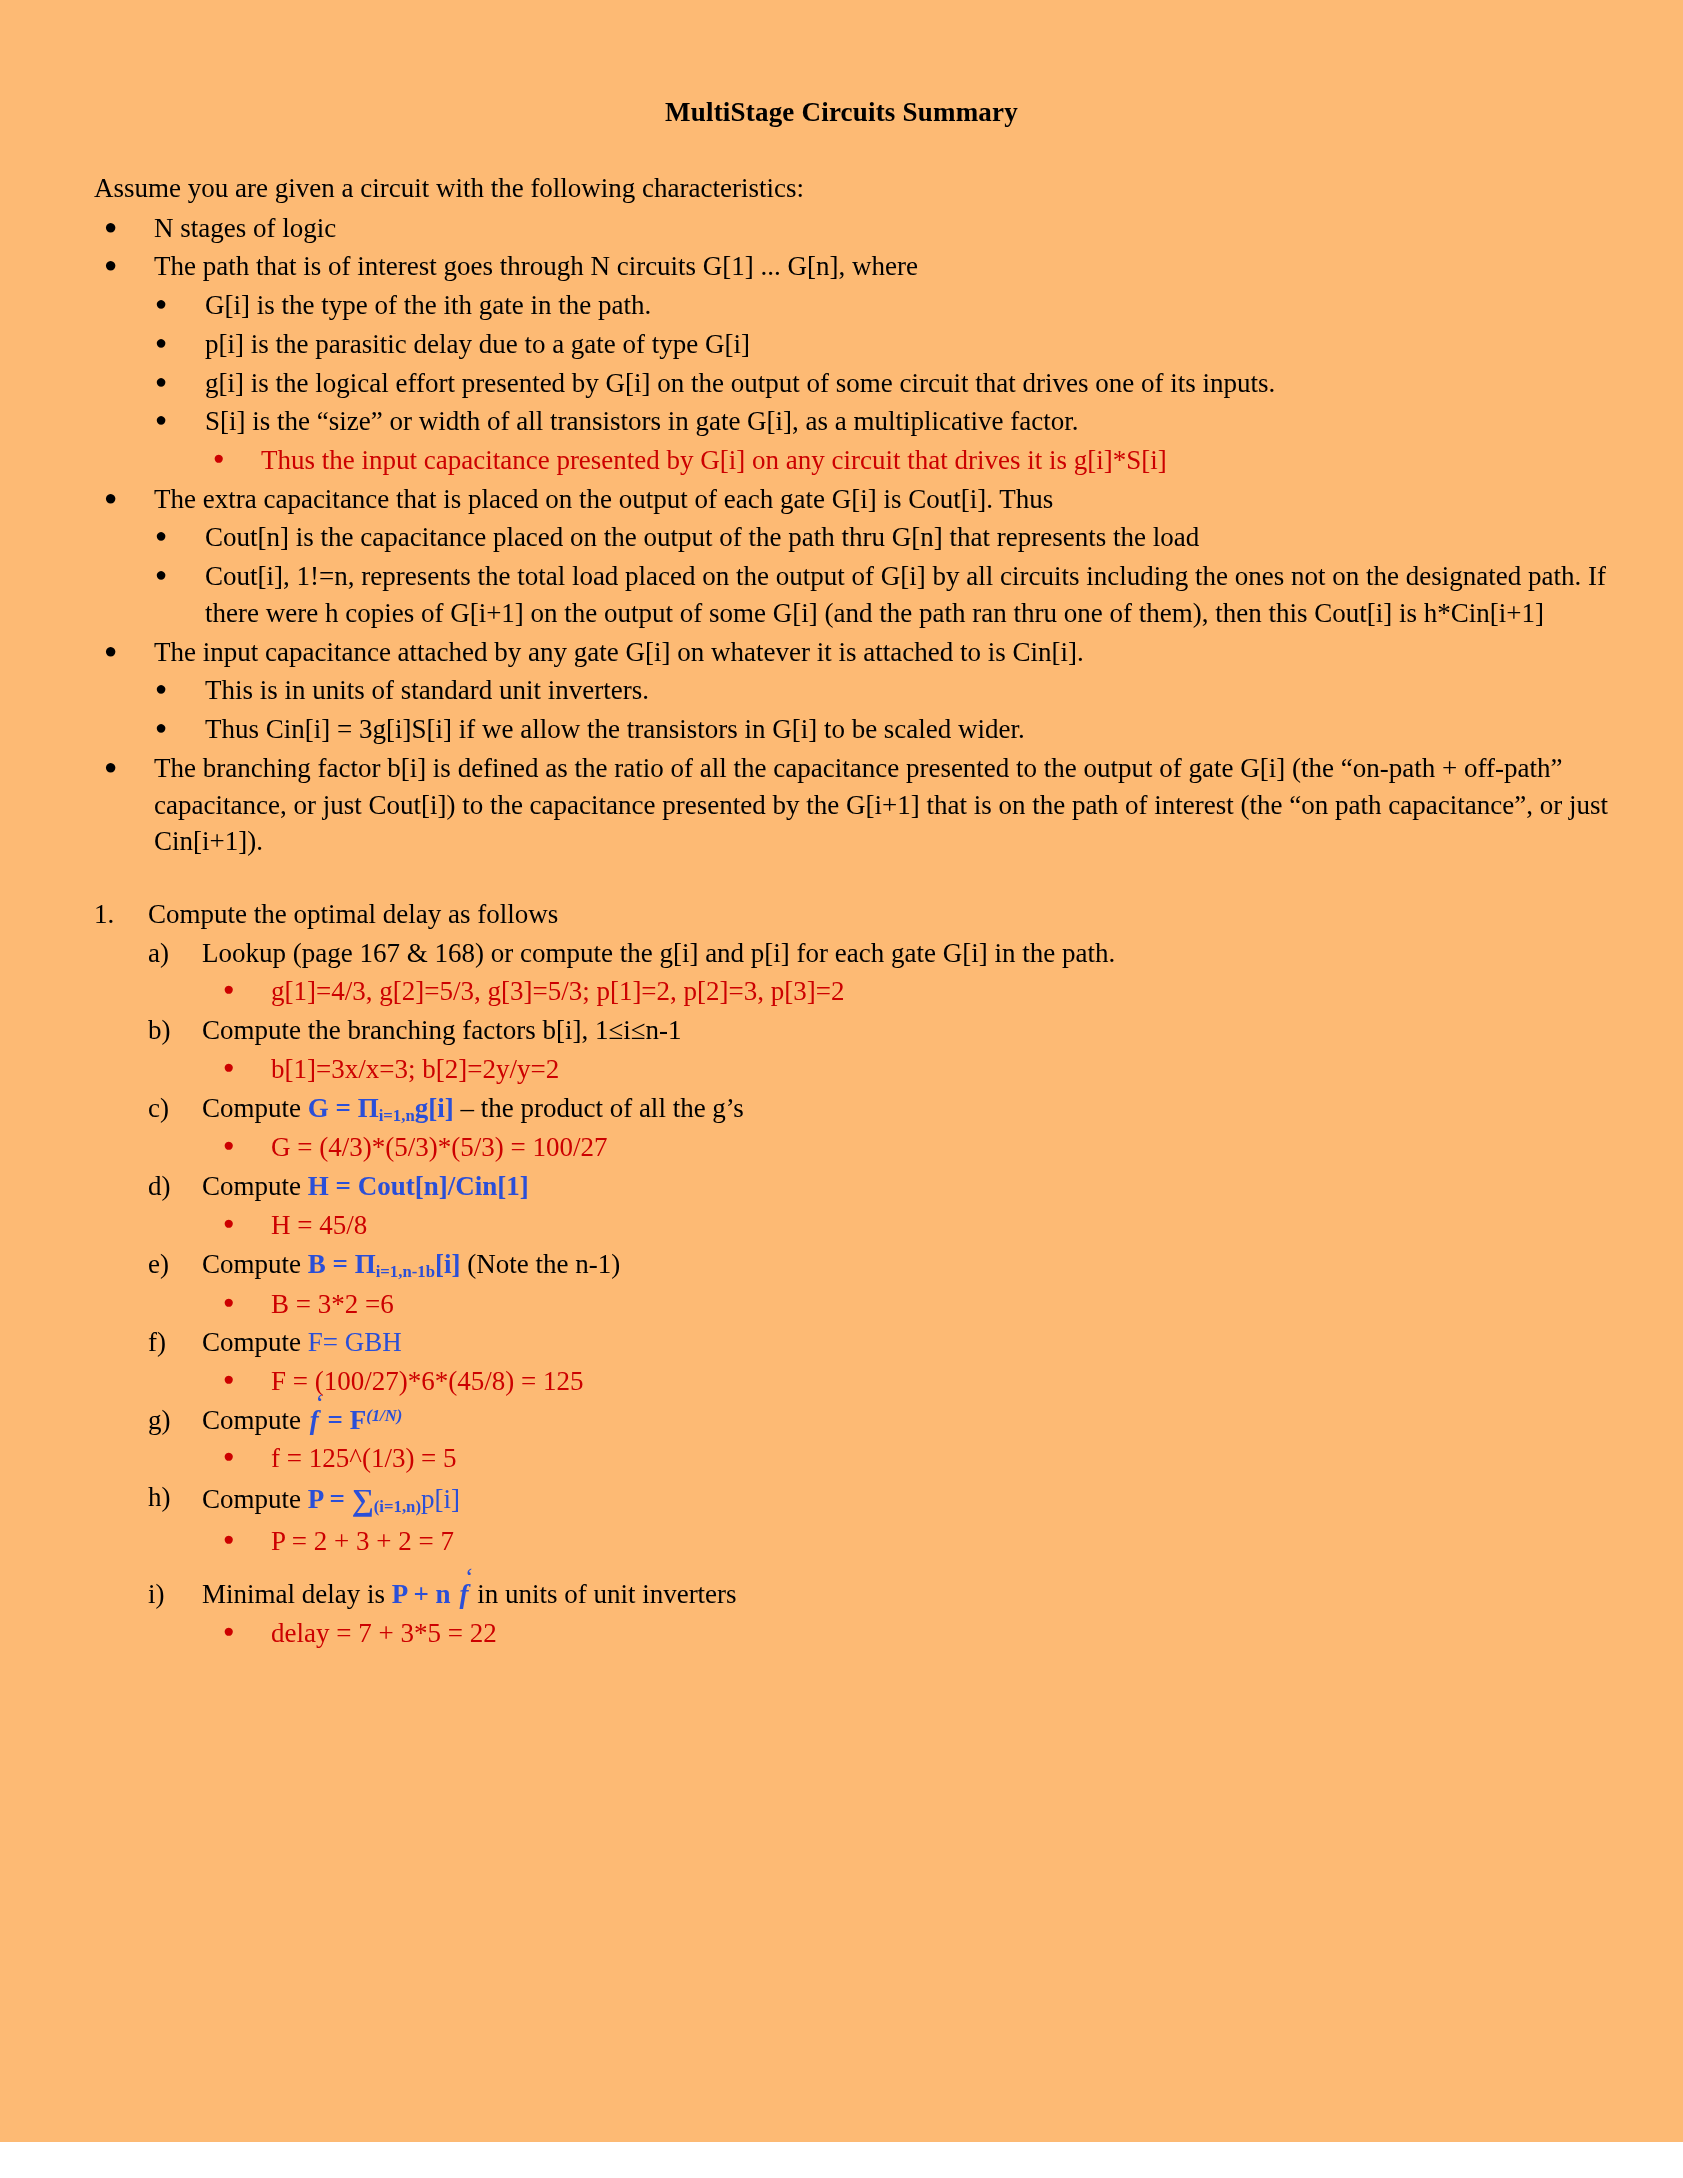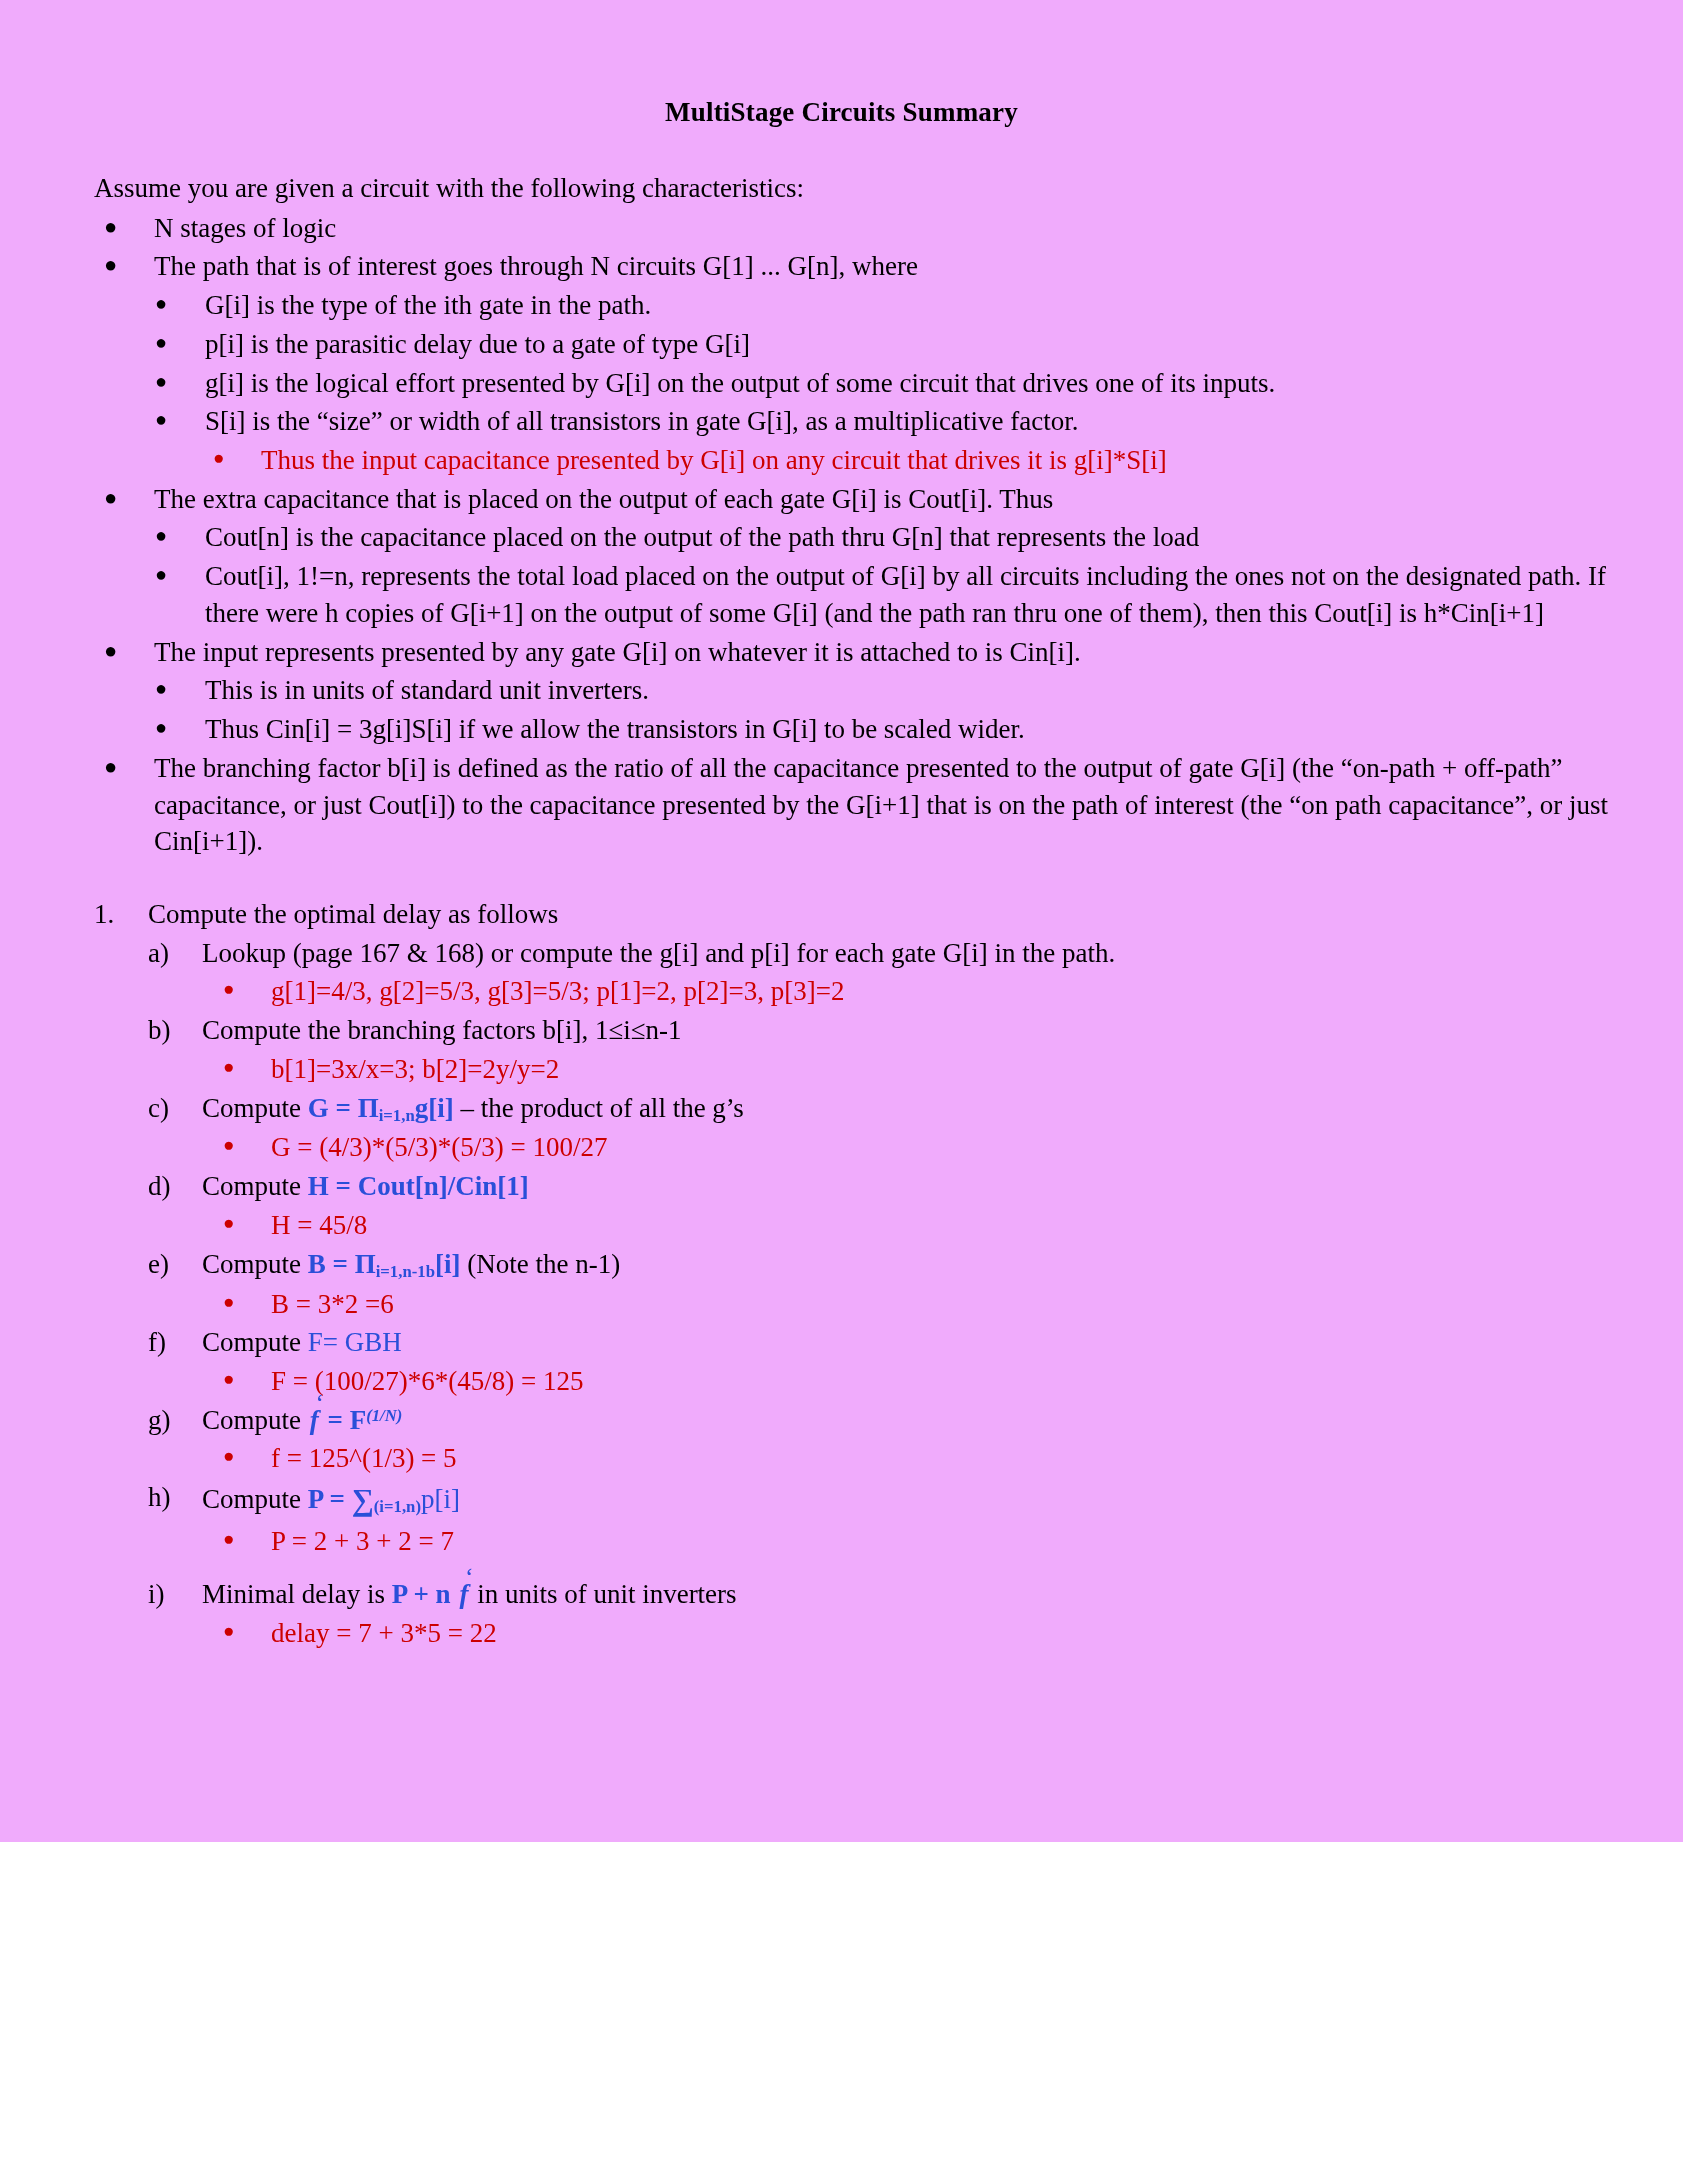--- a/index.html
+++ b/index.html
@@ -10,24 +10,24 @@
   body {
     width: 1683px;
     height: 2178px;
     font-family: "Liberation Serif", "DejaVu Serif", serif;
     color: #000000;
     -webkit-font-smoothing: antialiased;
   }
   .page {
     position: relative;
     width: 1683px;
-    height: 1842px;
+    height: 2142px;
     box-sizing: border-box;
     padding: 0;
-    background: #f0abfc;
+    background: #fdba74;
     overflow: hidden;
   }
   .doc-title {
     text-align: center;
     font-weight: bold;
     font-size: 27px;
     margin: 0;
     padding-top: 97px;
     letter-spacing: 0.2px;
   }
@@ -162,21 +162,21 @@
       <span class="marker">●</span>
       <span class="content">Cout[n] is the capacitance placed on the output of the path thru G[n] that represents the load</span>
     </div>
     <div class="row lvl2">
       <span class="marker">●</span>
       <span class="content">Cout[i], 1!=n, represents the total load placed on the output of G[i] by all circuits including the ones not on the designated path. If there were h copies of G[i+1] on the output of some G[i] (and the path ran thru one of them), then this Cout[i] is h*Cin[i+1]</span>
     </div>
 
     <div class="row lvl1">
       <span class="marker">●</span>
-      <span class="content">The input represents presented by any gate G[i] on whatever it is attached to is Cin[i].</span>
+      <span class="content">The input capacitance attached by any gate G[i] on whatever it is attached to is Cin[i].</span>
     </div>
     <div class="row lvl2">
       <span class="marker">●</span>
       <span class="content">This is in units of standard unit inverters.</span>
     </div>
     <div class="row lvl2">
       <span class="marker">●</span>
       <span class="content">Thus Cin[i] = 3g[i]S[i] if we allow the transistors in G[i] to be scaled wider.</span>
     </div>
 

